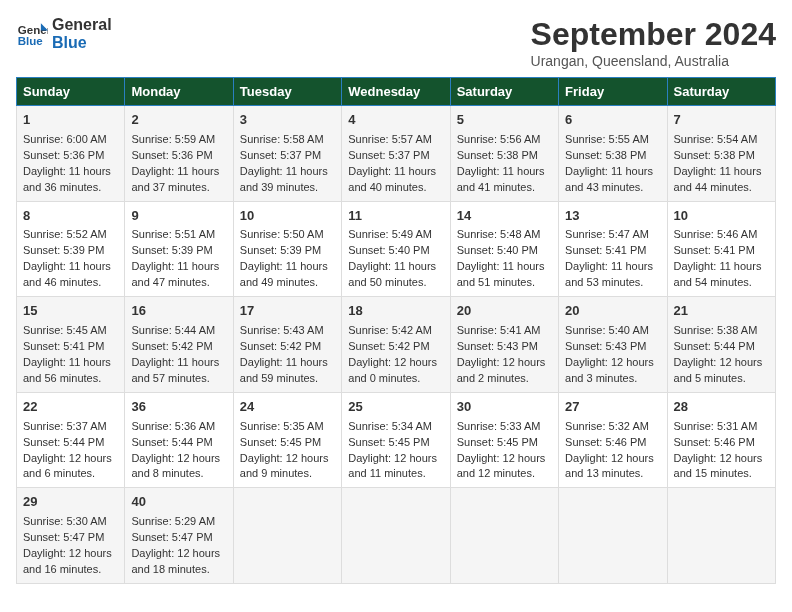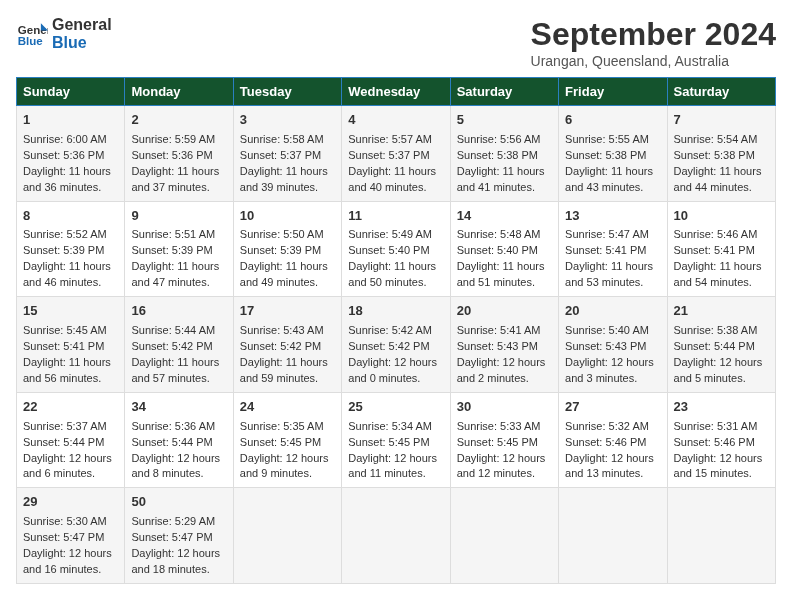--- a/index.html
+++ b/index.html
@@ -131,30 +131,30 @@
         <td><span class="day-num">15</span>Sunrise: 5:45 AM<br>Sunset: 5:41 PM<br>Daylight: 11 hours<br>and 56 minutes.<br></td>
         <td><span class="day-num">16</span>Sunrise: 5:44 AM<br>Sunset: 5:42 PM<br>Daylight: 11 hours<br>and 57 minutes.<br></td>
         <td><span class="day-num">17</span>Sunrise: 5:43 AM<br>Sunset: 5:42 PM<br>Daylight: 11 hours<br>and 59 minutes.<br></td>
         <td><span class="day-num">18</span>Sunrise: 5:42 AM<br>Sunset: 5:42 PM<br>Daylight: 12 hours<br>and 0 minutes.<br></td>
         <td><span class="day-num">20</span>Sunrise: 5:41 AM<br>Sunset: 5:43 PM<br>Daylight: 12 hours<br>and 2 minutes.<br></td>
         <td><span class="day-num">20</span>Sunrise: 5:40 AM<br>Sunset: 5:43 PM<br>Daylight: 12 hours<br>and 3 minutes.<br></td>
         <td><span class="day-num">21</span>Sunrise: 5:38 AM<br>Sunset: 5:44 PM<br>Daylight: 12 hours<br>and 5 minutes.<br></td>
       </tr>
       <tr>
         <td><span class="day-num">22</span>Sunrise: 5:37 AM<br>Sunset: 5:44 PM<br>Daylight: 12 hours<br>and 6 minutes.<br></td>
-        <td><span class="day-num">34</span>Sunrise: 5:36 AM<br>Sunset: 5:44 PM<br>Daylight: 12 hours<br>and 8 minutes.<br></td>
+        <td><span class="day-num">36</span>Sunrise: 5:36 AM<br>Sunset: 5:44 PM<br>Daylight: 12 hours<br>and 8 minutes.<br></td>
         <td><span class="day-num">24</span>Sunrise: 5:35 AM<br>Sunset: 5:45 PM<br>Daylight: 12 hours<br>and 9 minutes.<br></td>
         <td><span class="day-num">25</span>Sunrise: 5:34 AM<br>Sunset: 5:45 PM<br>Daylight: 12 hours<br>and 11 minutes.<br></td>
         <td><span class="day-num">30</span>Sunrise: 5:33 AM<br>Sunset: 5:45 PM<br>Daylight: 12 hours<br>and 12 minutes.<br></td>
         <td><span class="day-num">27</span>Sunrise: 5:32 AM<br>Sunset: 5:46 PM<br>Daylight: 12 hours<br>and 13 minutes.<br></td>
-        <td><span class="day-num">23</span>Sunrise: 5:31 AM<br>Sunset: 5:46 PM<br>Daylight: 12 hours<br>and 15 minutes.<br></td>
+        <td><span class="day-num">28</span>Sunrise: 5:31 AM<br>Sunset: 5:46 PM<br>Daylight: 12 hours<br>and 15 minutes.<br></td>
       </tr>
       <tr>
         <td><span class="day-num">29</span>Sunrise: 5:30 AM<br>Sunset: 5:47 PM<br>Daylight: 12 hours<br>and 16 minutes.<br></td>
-        <td><span class="day-num">50</span>Sunrise: 5:29 AM<br>Sunset: 5:47 PM<br>Daylight: 12 hours<br>and 18 minutes.<br></td>
+        <td><span class="day-num">40</span>Sunrise: 5:29 AM<br>Sunset: 5:47 PM<br>Daylight: 12 hours<br>and 18 minutes.<br></td>
         <td class="empty"></td>
         <td class="empty"></td>
         <td class="empty"></td>
         <td class="empty"></td>
         <td class="empty"></td>
       </tr>
     </tbody>
 </table>
 
 </body></html>

